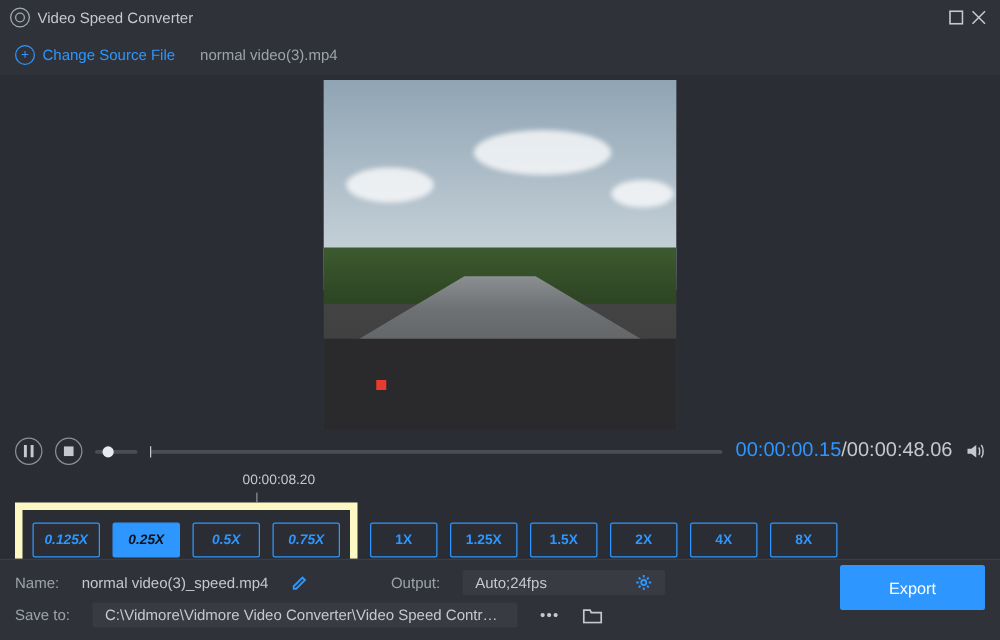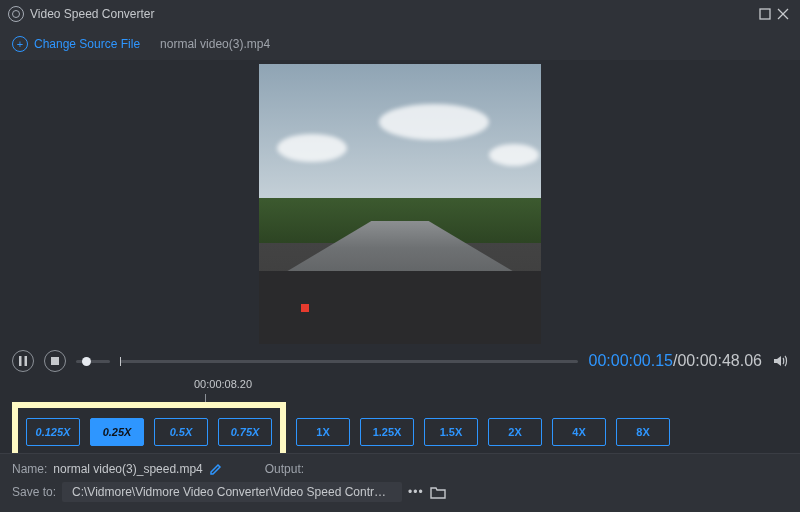--- a/index.html
+++ b/index.html
@@ -32,21 +32,21 @@
   .time { font-size:16px; color:#c5c8cc; }
   .time .cur { color:#2e96ff; }
   .speaker { width:16px; height:16px; color:#c5c8cc; }
   .tickmark { text-align:left; font-size:11px; color:#c5c8cc; padding-left:194px; padding-top:6px; position:relative; }
   .tickmark::before { content:""; position:absolute; left:205px; top:22px; width:1px; height:8px; background:#8b9097; }
   .speedbar { display:flex; align-items:center; padding: 12px 12px; gap:10px; }
   .redbox { border:6px solid #fef9c3; padding:10px 8px; display:flex; gap:10px;font-style:italic; }
   .speed-btn { min-width:54px; height:28px; border:1px solid #2e96ff; color:#2e96ff; display:flex; align-items:center; justify-content:center; font-size:11px; font-weight:600; cursor:pointer; background:transparent; border-radius:2px;}
   .speed-btn.active { background:#2e96ff; color:#0e1218; }
   .footer { position:absolute; left:0; right:0; bottom:0; background:#2f3238; border-top:1px solid #3a3d44; padding:8px 12px 4px; font-size:12px; }
-  .frow { display:flex; align-items:center; gap:6px; margin-bottom:6px; }
+  .frow { display:flex; align-items:center; gap:18px; margin-bottom:6px; }
   .label { color:#9ea3ab; }
   .nameval { color:#c5c8cc; }
   .edit-icon, .gear-icon { color:#2e96ff; cursor:pointer; }
   .outbox { background:#383b42; padding:3px 10px; border-radius:2px; color:#c5c8cc; position:relative; display:flex; align-items:center; gap:70px;}
   .export-btn { position:absolute; right:12px; bottom:24px; width:116px; height:36px; background:#2e96ff; color:#fff; display:flex; align-items:center; justify-content:center; font-size:13px; cursor:pointer; border-radius:2px; }
   .dots { letter-spacing:1px; color:#c5c8cc; cursor:pointer; }
   .folder-icon { color:#c5c8cc; cursor:pointer; }
   svg { display:block; }
 </style>
 </head>
@@ -142,26 +142,36 @@
   <div class="frow">
     <span class="label">Name:</span>
     <span class="nameval">normal video(3)_speed.mp4</span>
     <span class="edit-icon">
         <svg width="14" height="14" viewBox="0 0 14 14">
           <path d="M2 10l7-7 2 2-7 7H2v-2z" fill="none" stroke="#2e96ff" stroke-width="1.5"></path>
         </svg>
       </span>
     <span style="width:30px"></span>
     <span class="label">Output:</span>
+    <span class="outbox">
+      <span>Auto;24fps</span>
+      <span class="gear-icon">
+          <svg width="14" height="14" viewBox="0 0 14 14">
+            <circle cx="7" cy="7" r="2" fill="none" stroke="#2e96ff" stroke-width="1.5"></circle>
+            <path d="M7 1v2M7 11v2M1 7h2M11 7h2M3 3l1.4 1.4M9.6 9.6L11 11M11 3L9.6 4.4M4.4 9.6L3 11" stroke="#2e96ff" stroke-width="1.5"></path>
+          </svg>
+        </span>
+    </span>
   </div>
   <div class="frow">
     <span class="label">Save to:</span>
     <span class="outbox" style="flex:0 0 340px; gap:0;">
         <span style="white-space:nowrap; overflow:hidden; text-overflow:ellipsis; max-width:320px; display:inline-block;">C:\Vidmore\Vidmore Video Converter\Video Speed Controller</span>
       </span>
     <span class="dots">•••</span>
     <span class="folder-icon">
         <svg width="16" height="14" viewBox="0 0 16 14">
           <path d="M1 3h5l1 2h8v8H1z" fill="none" stroke="#c5c8cc" stroke-width="1.4"></path>
         </svg>
       </span>
   </div>
+  <div class="export-btn">Export</div>
 </div>
 
 </body></html>

